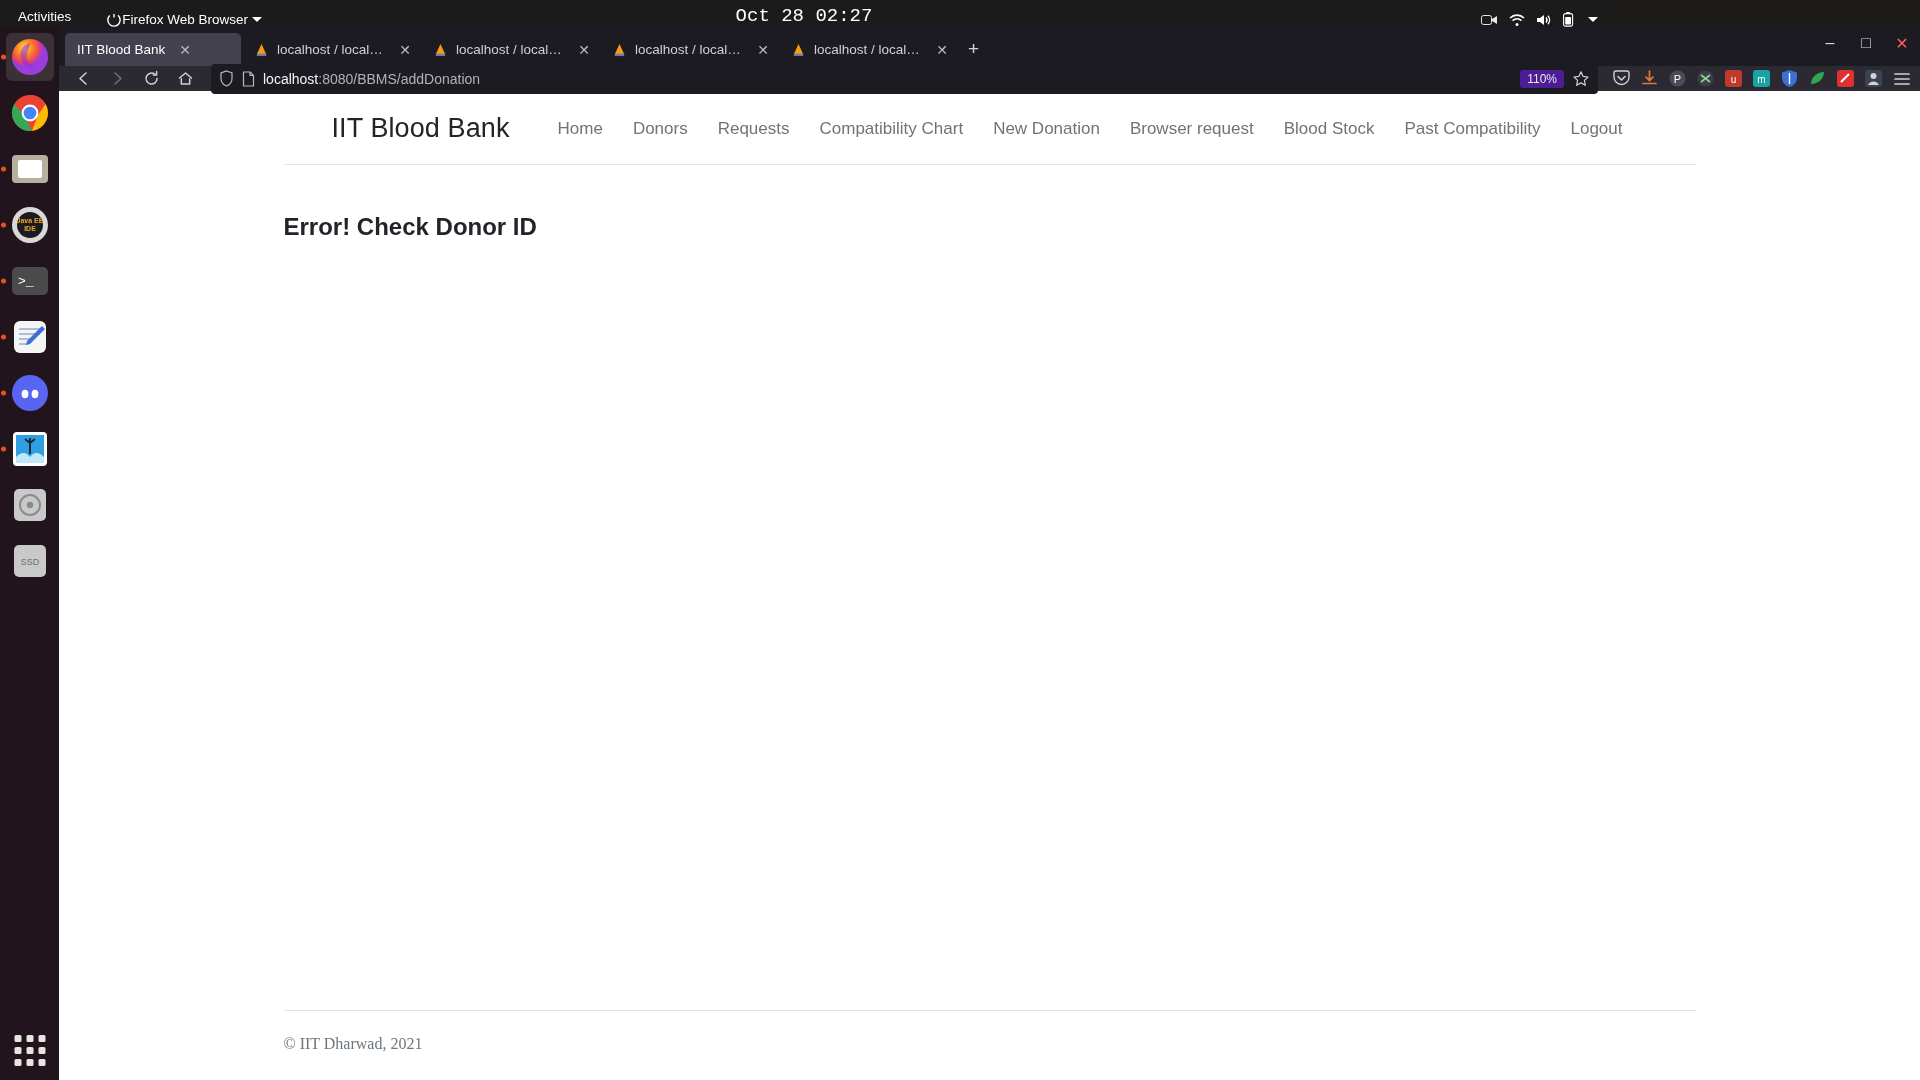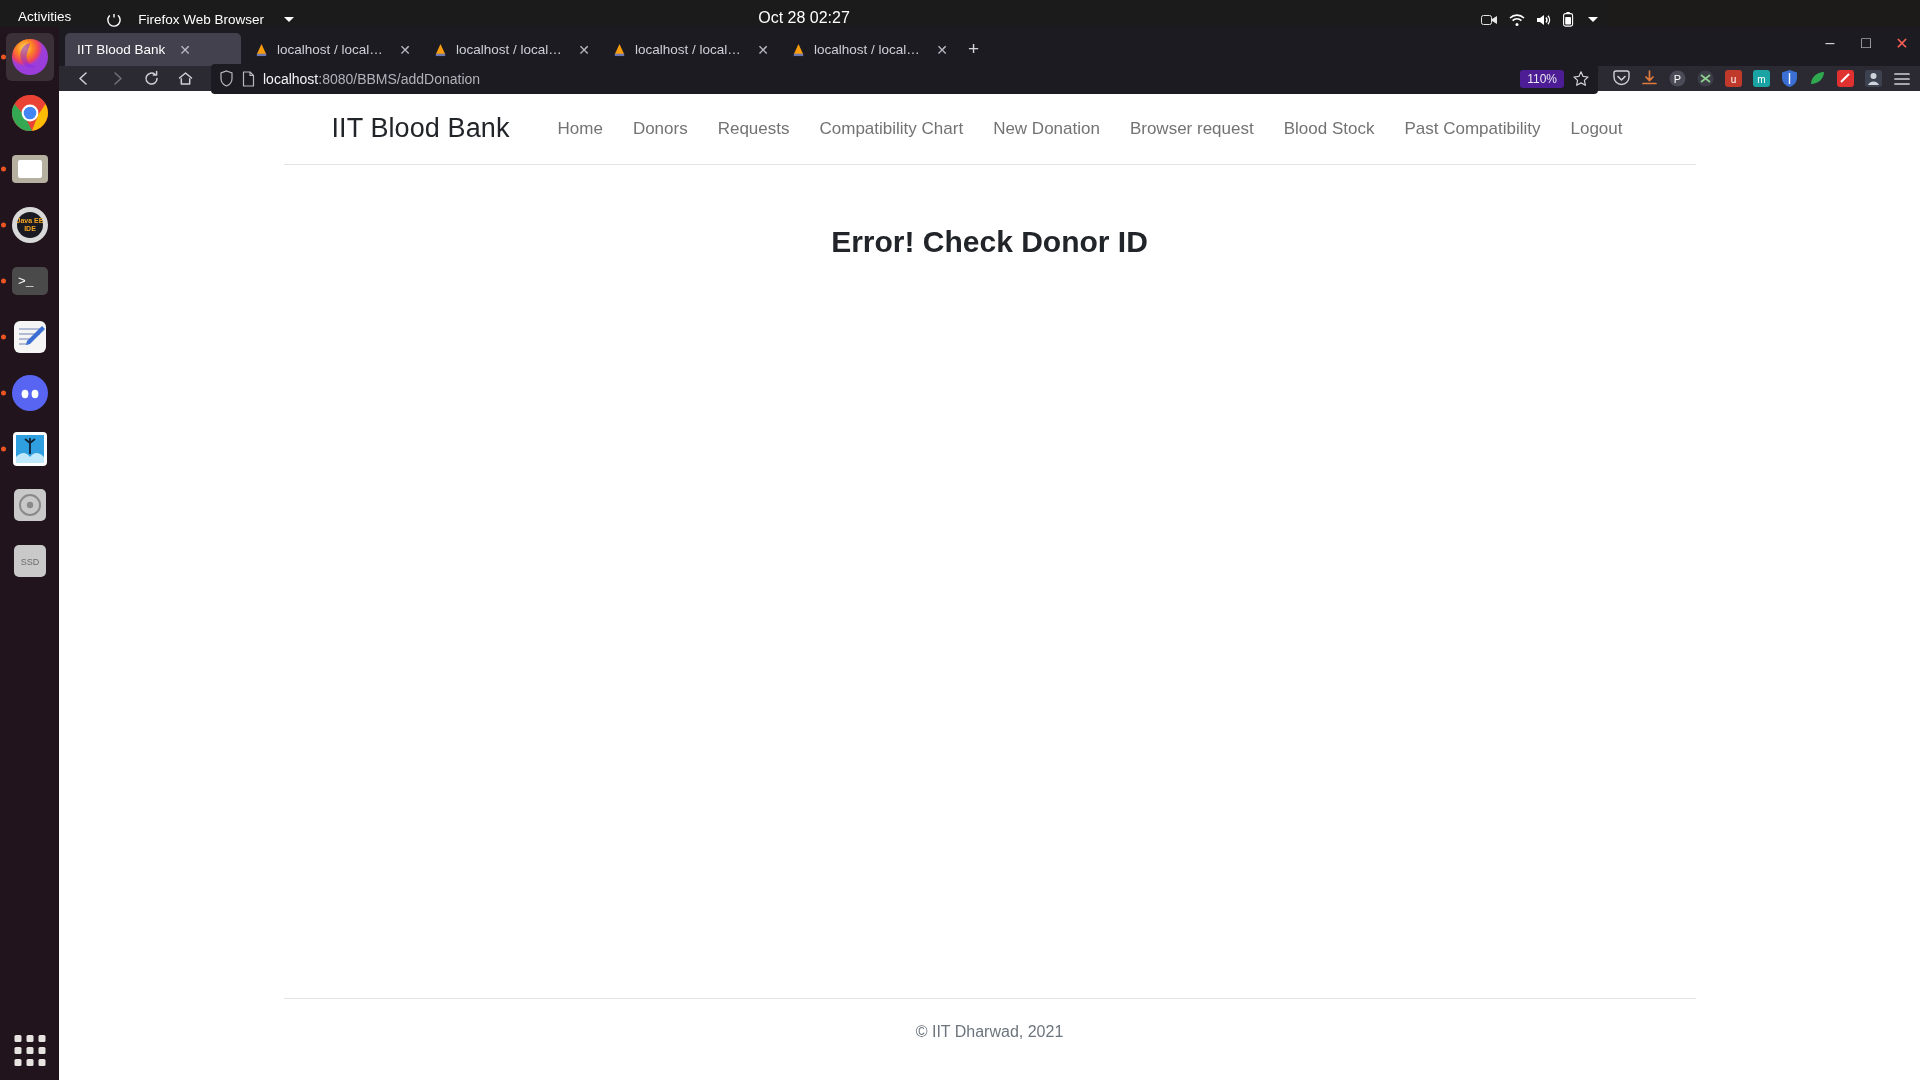--- a/index.html
+++ b/index.html
@@ -9,30 +9,30 @@
     overflow: hidden; background: #1d1b1a;
   }
 
   
   .gnome-topbar {
     position: absolute; top: 0; left: 0; width: 1608px; height: 27px;
     background: #1b1b1b; color: #ffffff;
     display: flex; align-items: flex-end; font-size: 13.5px;
   }
   .activities { margin-left: 10px; padding: 3px 8px; border-radius: 4px; }
-  .app-menu { display: flex; align-items: center; gap: 17px; margin-left: 28px; margin-top: 32px; }
+  .app-menu { display: flex; align-items: center; gap: 1px; margin-left: 28px; margin-top: 32px; }
   .ff-mini { width: 14px; height: 14px; }
   .tri-down {
     width: 0; height: 0; border-left: 5px solid transparent;
     border-right: 5px solid transparent; border-top: 5px solid #ffffff;
     margin-left: 3px;
   }
   .clock {
     position: absolute; left: 50%; transform: translateX(-50%);
-    font-size: 16px; color: #fff;
+    font-size: 19px; color: #fff; font-family: Liberation Mono, monospace;
   }
   .tray {
     position: absolute; right: 10px; display: flex; align-items: center; gap: 11px;
   }
   .tray svg { display: block; }
 
   
   .dock {
     position: absolute; top: 27px; left: 0; width: 59px; height: 1053px;
     background: rgba(34,20,28,0.92);
@@ -114,28 +114,29 @@
   }
   .page-inner { width: 1412px; display: flex; flex-direction: column; height: 100%; }
   .site-nav {
     display: flex; align-items: center; padding: 22px 48px 20px 48px;
     border-bottom: 1px solid #e3e3e3;
   }
   .brand { font-size: 27px; color: #212529; letter-spacing: .1px; }
   .nav-links { display: flex; align-items: baseline; margin-left: 48px; gap: 30px; }
   .nav-link { font-size: 17px; color: #737373; white-space: nowrap; }
   .page-heading {
-    font-size: 30px; font-weight: bold; color: #212529;
-    text-align: center; margin-top: 60px;
+    font-size: 24px; font-weight: bold; color: #212529;
+    margin-top: 48px;
   }
   .spacer { flex: 1; }
   .site-footer {
     border-top: 1px solid #e3e3e3; padding: 24px 0 0 0;
-    text-align: center; font-size: 16px; color: #6c757d;
-    margin-bottom: 24px;
+    font-size: 16px; color: #6c757d;
+    margin-bottom: 12px;
+    font-family: Liberation Serif, serif;
   }
 </style>
 </head>
 <body>
 
 <div class="gnome-topbar">
   <div class="activities">Activities</div>
   <div class="app-menu">
     <svg class="ff-mini" viewBox="0 0 16 16">
       <circle cx="8" cy="8" r="7" fill="none" stroke="#ffffff" stroke-width="1.6" stroke-dasharray="33 11" transform="rotate(-50 8 8)"></circle>

